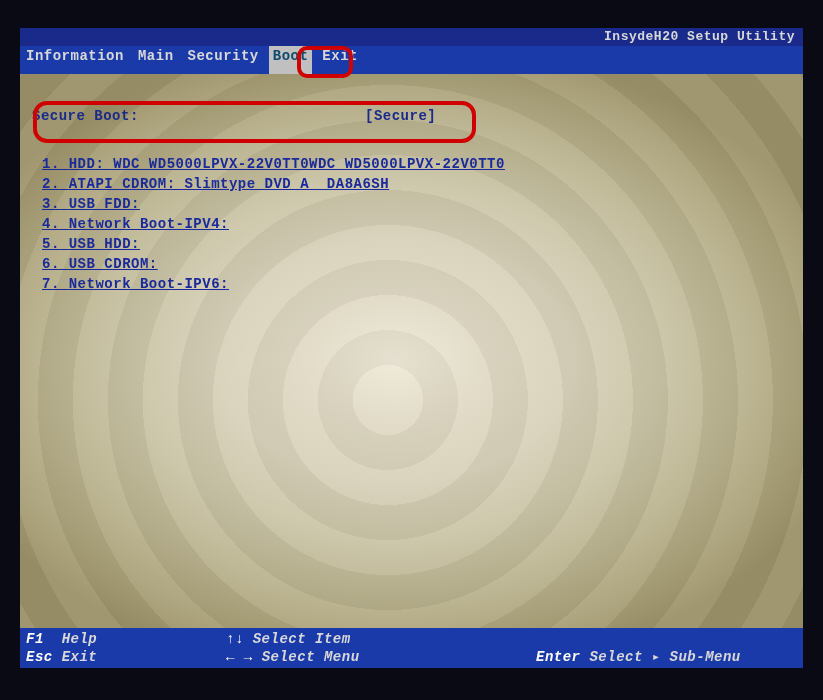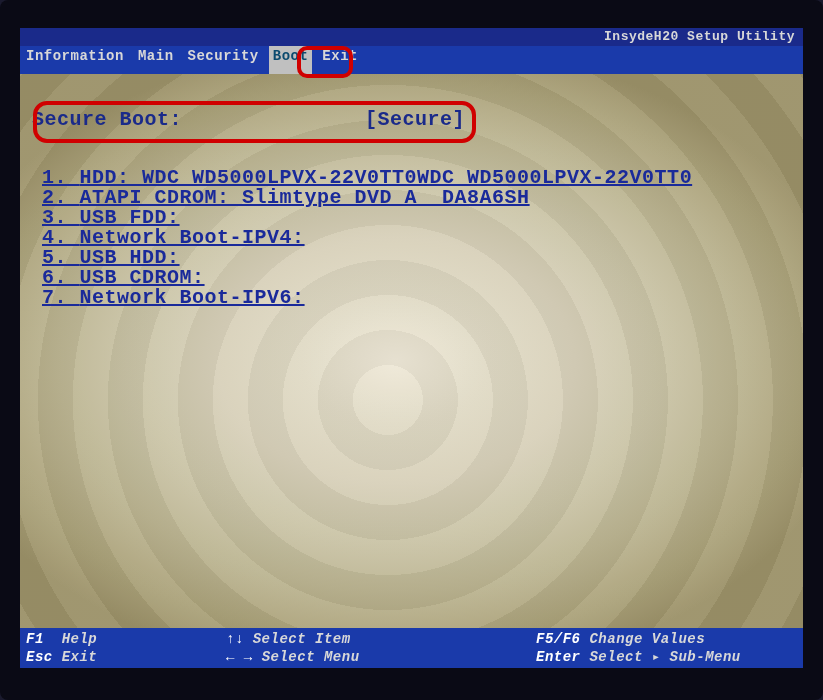--- a/index.html
+++ b/index.html
@@ -9,21 +9,20 @@
     width: 823px;
     height: 700px;
     overflow: hidden;
     position: relative;
   }
   .monitor-frame {
     position: absolute;
     inset: 0;
     background: #0a0a15;
     padding: 28px 20px 32px 20px;
-    border-radius: 8px;
   }
   .bios-screen {
     width: 100%;
     height: 100%;
     background: radial-gradient(ellipse 60% 50% at 48% 52%, #efe9d8 0%, #e0dac5 20%, #d8d1ba 38%, #cbc5a8 55%, #bcb592 72%, #aba27a 88%, #9b9168 100%);
     position: relative;
     overflow: hidden;
     font-size: 14px;
     color: #3a3a3a;
     font-weight: bold;
@@ -66,21 +65,21 @@
   .menu-item.active {
     background: #c0c0c0;
     color: #0c4a6e;
   }
   .content {
     position: relative;
     z-index: 2;
     padding: 32px 0 10px 10px;
     color: #1a2a8a;
     font-weight: bold;
-    font-size: 20px;
+    font-size: 14px;
   }
   .secure-row {
     display: flex;
     gap: 0;
     padding: 2px 0;
     margin-bottom: 6px;
   }
   .secure-label { width: 335px; padding-left: 2px; }
   .secure-val { }
   .partial-text {
@@ -171,21 +170,20 @@
         <div class="row"><span>5.</span> <span>USB HDD:</span></div>
         <div class="row"><span>6.</span> <span>USB CDROM:</span></div>
         <div class="row"><span>7.</span> <span>Network Boot-IPV6:</span></div>
       </div>
     </div>
 
     <div class="footer">
       <div class="footer-row">
         <div class="footer-col fc1"><span class="hl-key">F1</span>&nbsp;&nbsp;<span>Help</span></div>
         <div class="footer-col fc2"><span class="hl-key">↑↓</span>&nbsp;<span>Select Item</span></div>
-        <div class="footer-col fc3"><span class="hl-key">F5/F6</span>&nbsp;<span>Change Values</span></div>
       </div>
       <div class="footer-row">
         <div class="footer-col fc1"><span class="hl-key">Esc</span>&nbsp;<span>Exit</span></div>
         <div class="footer-col fc2"><span class="hl-key">← →</span>&nbsp;<span>Select Menu</span></div>
         <div class="footer-col fc3"><span class="hl-key">Enter</span>&nbsp;<span>Select ▸ Sub-Menu</span></div>
       </div>
     </div>
 
   </div>
 

